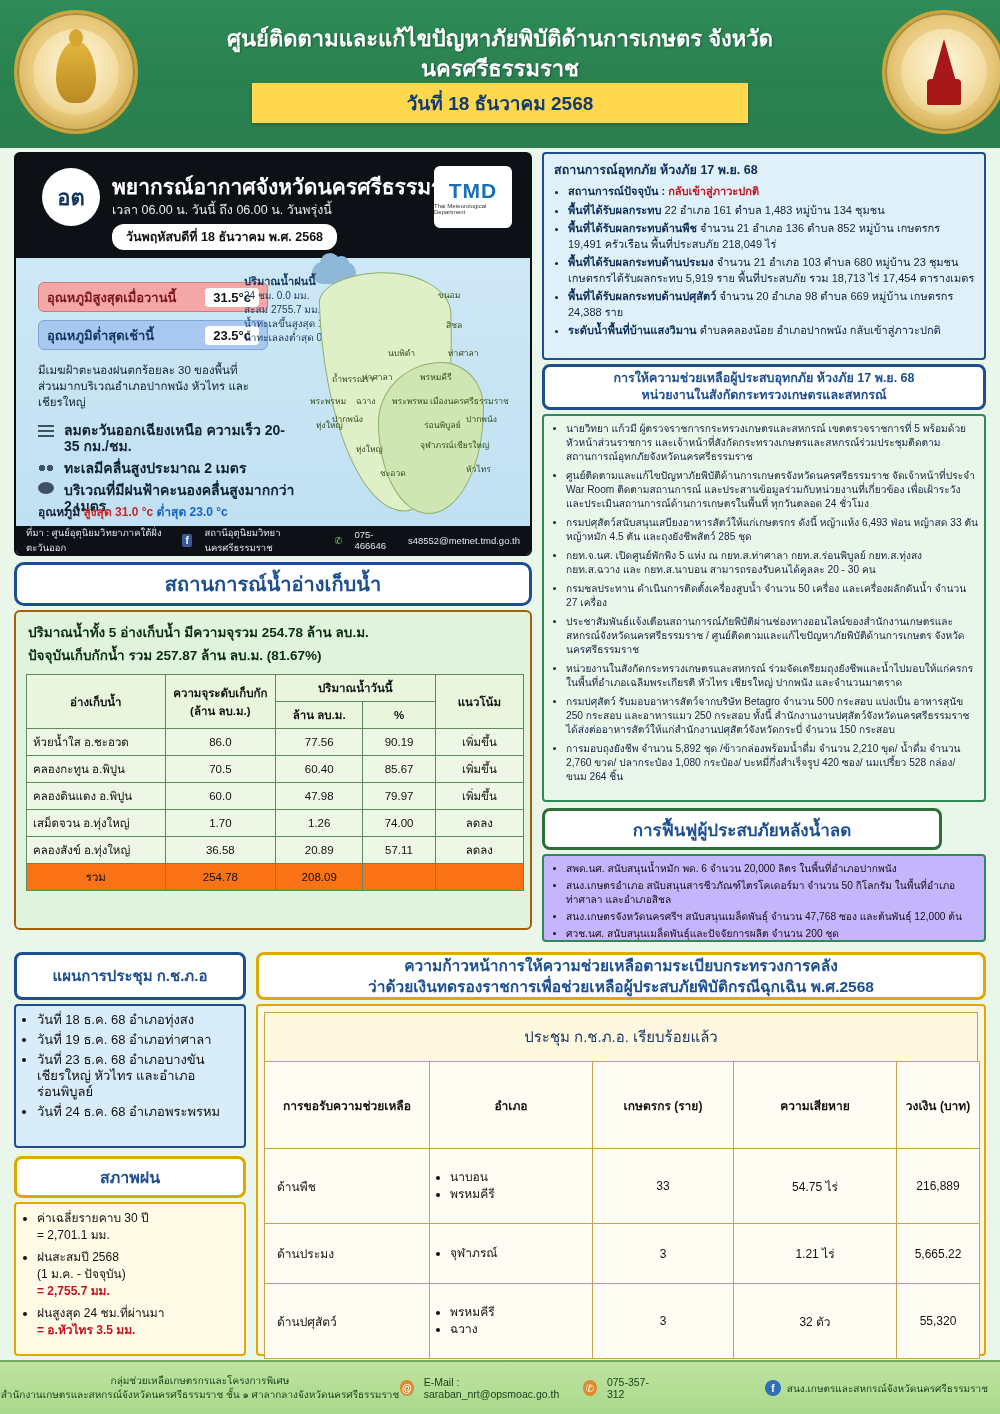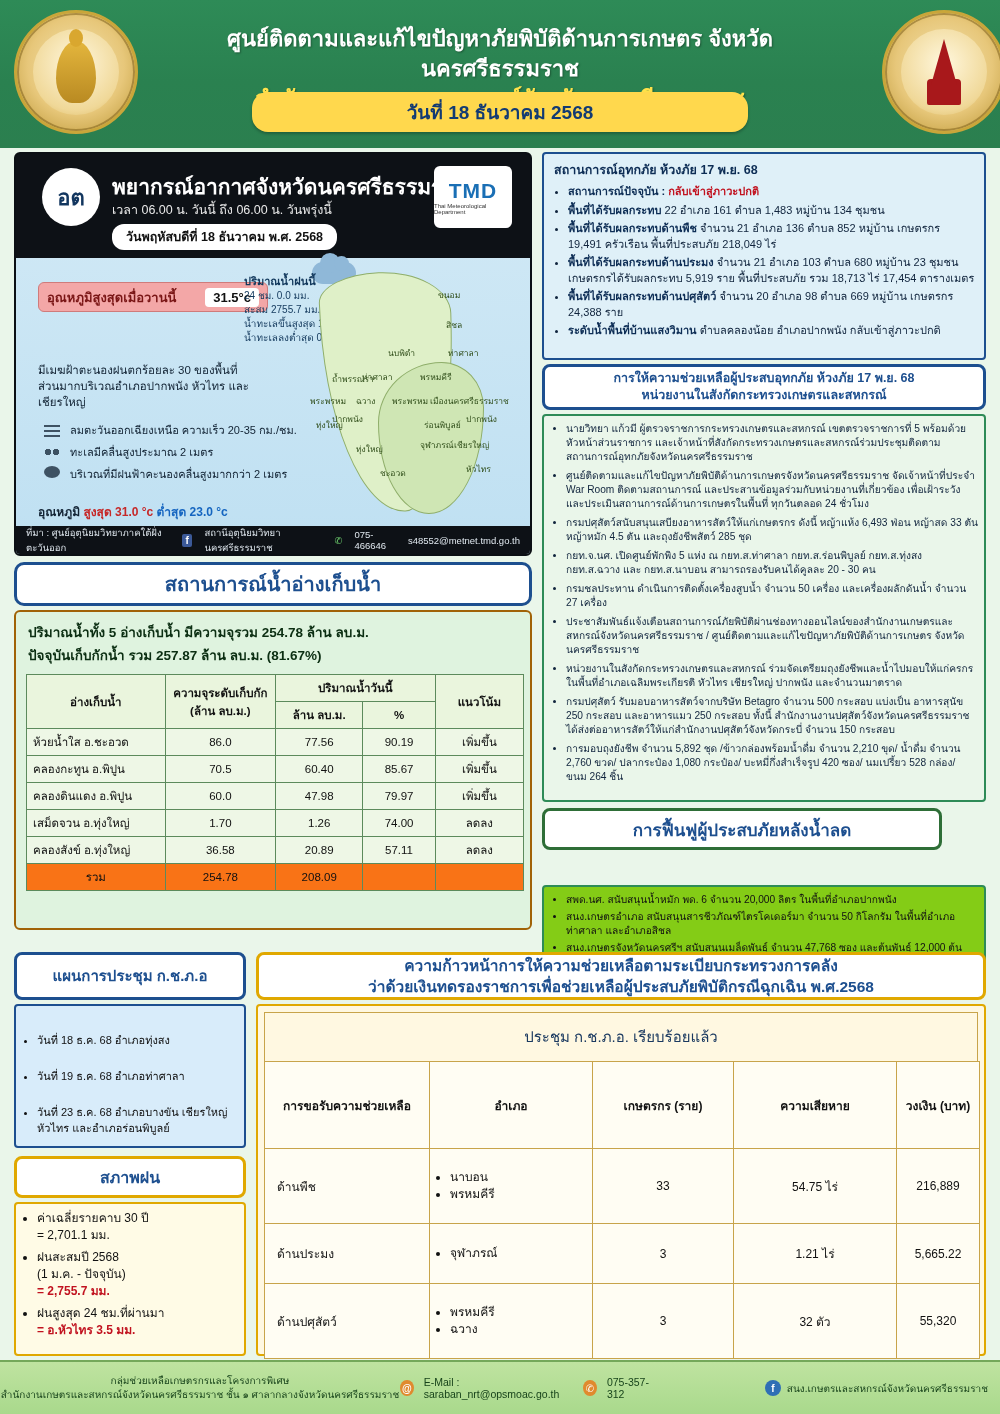--- a/index.html
+++ b/index.html
@@ -63,22 +63,22 @@
     width:0;height:0;border-left:13px solid transparent;border-right:13px solid transparent;
     border-bottom:46px solid #a8181b;
   }
   .hdr-title{
     position:absolute;left:150px;top:24px;width:700px;text-align:center;
     color:#ffffff;font-weight:bold;font-size:22px;line-height:30px;
     text-shadow:1px 1px 2px rgba(0,0,0,.35);
   }
   .hdr-title .l2{color:#ffe24a;font-size:22px;}
   .hdr-date{
-    position:absolute;left:252px;top:92px;width:496px;height:40px;
-    background:#ffd84d;border-radius:16px;
+    position:absolute;left:252px;top:83px;width:496px;height:40px;
+    background:#ffd84d;border-radius:0;
     display:flex;align-items:center;justify-content:center;
     color:#123a73;font-weight:bold;font-size:19px;
     box-shadow:0 2px 3px rgba(0,0,0,.25);
   }
 
   
   .panel{position:absolute;box-sizing:border-box;}
   .title-box{
     box-sizing:border-box;background:#fff;border:3px solid #1d4f8f;border-radius:10px;
     display:flex;align-items:center;justify-content:center;text-align:center;
@@ -121,21 +121,21 @@
   .rain-box{
     position:absolute;left:228px;top:120px;width:120px;font-size:10px;color:#12385c;line-height:14px;
   }
   .rain-box b{font-size:11px;}
   .cloud{
     position:absolute;left:296px;top:108px;width:44px;height:22px;background:#8fb8d8;border-radius:12px;
   }
   .cloud:before{content:"";position:absolute;left:8px;top:-9px;width:20px;height:20px;background:#8fb8d8;border-radius:50%;}
   .cloud:after{content:"";position:absolute;left:22px;top:-6px;width:15px;height:15px;background:#8fb8d8;border-radius:50%;}
   .wx-notes{position:absolute;left:22px;top:208px;width:250px;font-size:11.5px;color:#123;line-height:16px;}
-  .wx-bullets{position:absolute;left:28px;top:268px;width:260px;font-size:11px;color:#123;line-height:16px;}
+  .wx-bullets{position:absolute;left:22px;top:268px;width:260px;font-size:14px;color:#123;line-height:16px;font-weight:bold;}
   .wx-bullets div{margin-bottom:6px;padding-left:26px;position:relative;}
   .wx-ic{position:absolute;left:0;top:0;width:18px;height:16px;}
   .ic-wind{background:linear-gradient(#123 2px,transparent 2px) 0 3px/16px 5px repeat-y;opacity:.75;}
   .ic-wave{background:radial-gradient(circle at 4px 8px,#123 3px,transparent 3px),radial-gradient(circle at 12px 8px,#123 3px,transparent 3px);opacity:.75;}
   .ic-cloud{background:#123;border-radius:50%;opacity:.75;width:16px;height:12px;}
   .wx-range{position:absolute;left:22px;top:348px;font-size:12px;font-weight:bold;color:#123;}
   .wx-range .hi{color:#c62828;}
   .wx-range .lo{color:#1565c0;}
   .wx-map{
     position:absolute;right:10px;top:112px;width:250px;height:250px;
@@ -201,36 +201,36 @@
     background:#eaf6ea;border:2px solid #2e8b57;border-radius:4px;padding:6px 6px;box-sizing:border-box;
   }
   .help-body ul{margin:0;padding-left:16px;}
   .help-body li{font-size:10.2px;line-height:14px;margin-bottom:5px;color:#10243d;}
 
   .rehab-title{
     left:542px;top:808px;width:400px;height:42px;border:3px solid #2e6e37;border-radius:8px;
     background:#fff;font-size:17px;color:#1d4f8f;
   }
   .rehab-body{
-    left:542px;top:854px;width:444px;height:88px;background:#84cc16;border:2px solid #2e8b57;
-    border-radius:4px;padding:6px;box-sizing:border-box;margin-top:31px;
+    left:542px;top:854px;width:444px;height:88px;background:#c4b5fd;border:2px solid #2e8b57;
+    border-radius:4px;padding:6px;box-sizing:border-box;
   }
   .rehab-body ul{margin:0;padding-left:16px;}
   .rehab-body li{font-size:10.2px;line-height:14px;margin-bottom:3px;}
 
   
   .meet-title{
     left:14px;top:952px;width:232px;height:48px;border:3px solid #1d4f8f;border-radius:8px;background:#fff;font-size:15px;
   }
   .meet-body{
     left:14px;top:1004px;width:232px;height:144px;background:#d8ecfa;border:2px solid #1d4f8f;border-radius:4px;
     padding:6px;box-sizing:border-box;
   }
   .meet-body ul{margin:0;padding-left:15px;}
-  .meet-body li{font-size:11px;line-height:16px;margin-bottom:4px;margin-top:20px;}
+  .meet-body li{font-size:13px;line-height:16px;margin-bottom:4px;}
 
   .rainstat-title{
     left:14px;top:1156px;width:232px;height:42px;border:3px solid #e0a800;border-radius:8px;background:#fff;
     color:#1d4f8f;font-size:16px;
   }
   .rainstat-body{
     left:14px;top:1202px;width:232px;height:154px;background:#fffbe6;border:2px solid #e0a800;border-radius:4px;
     padding:6px;box-sizing:border-box;
   }
   .rainstat-body ul{margin:0;padding-left:15px;}
@@ -302,20 +302,24 @@
   <div class="wx-sub">เวลา 06.00 น. วันนี้ ถึง 06.00 น. วันพรุ่งนี้</div>
   <div class="wx-date">วันพฤหัสบดีที่ 18 ธันวาคม พ.ศ. 2568</div>
   <div class="tmd">
     <div class="t1">TMD</div>
     <div class="t2">Thai Meteorological Department</div>
   </div>
 
   <div class="wx-temp wx-hi">
     <span class="lbl">อุณหภูมิสูงสุดเมื่อวานนี้</span>
     <span class="val">31.5°c</span>
+  </div>
+  <div class="wx-temp wx-lo">
+    <span class="lbl">อุณหภูมิต่ำสุดเช้านี้</span>
+    <span class="val">23.5°c</span>
   </div>
 
   <div class="cloud"></div>
   <div class="rain-box">
     <b>ปริมาณน้ำฝนนี้</b><br>
     <span>24 ชม.    0.0 มม.</span><br>
     <span>สะสม  2755.7 มม.</span><br>
     <span>น้ำทะเลขึ้นสูงสุด 12.31 น.</span><br>
     <span>น้ำทะเลลงต่ำสุด 04.19 น.</span>
   </div>

